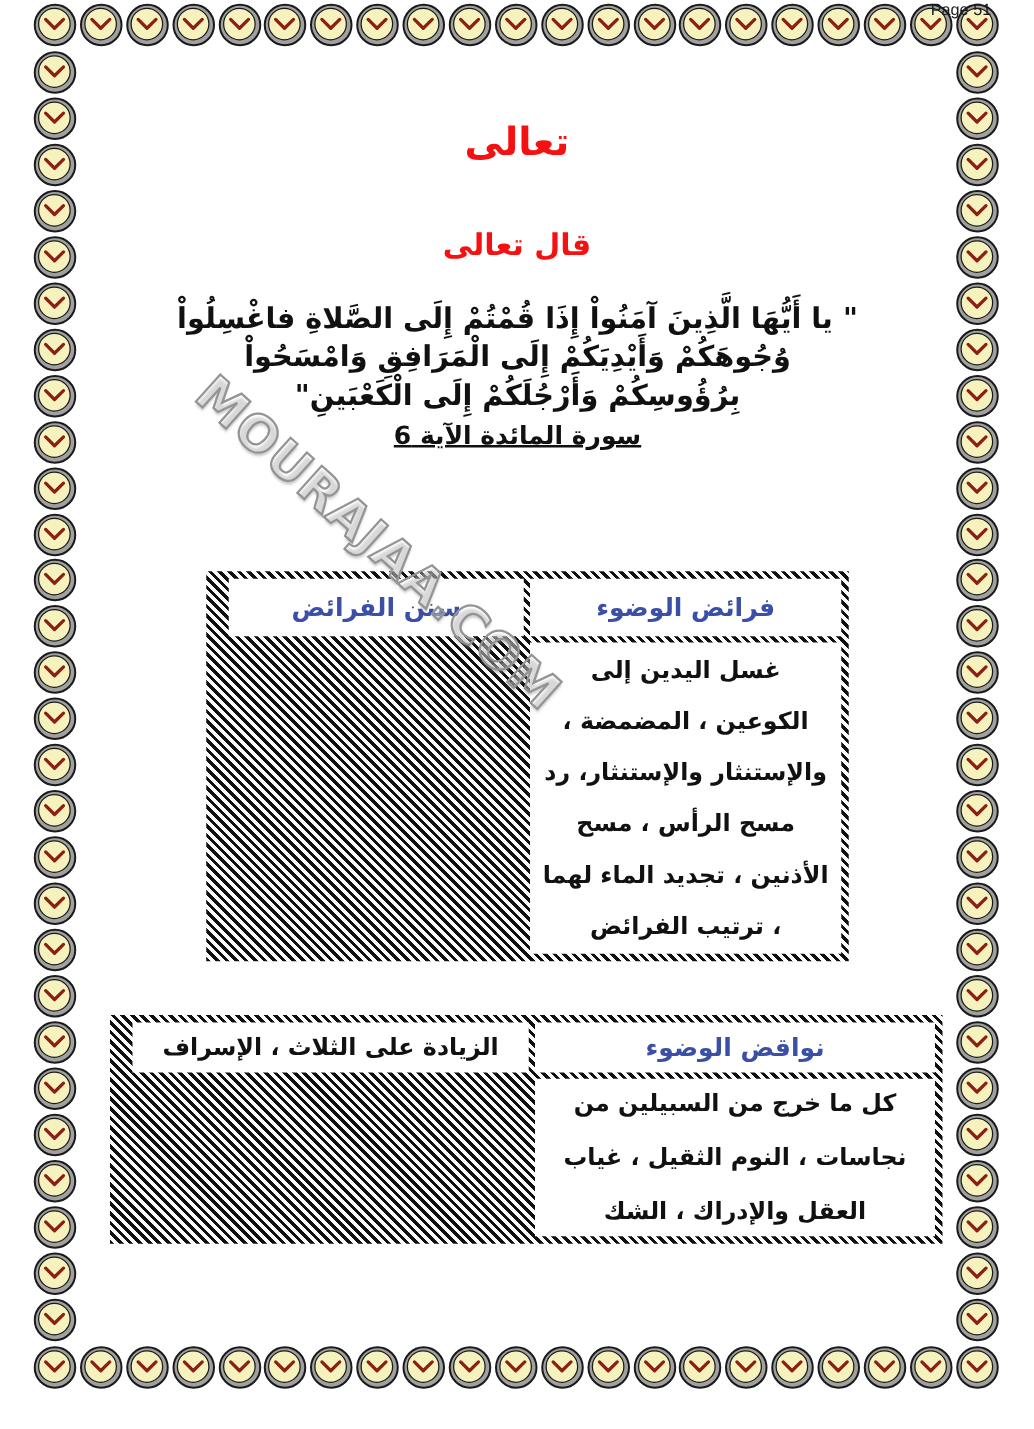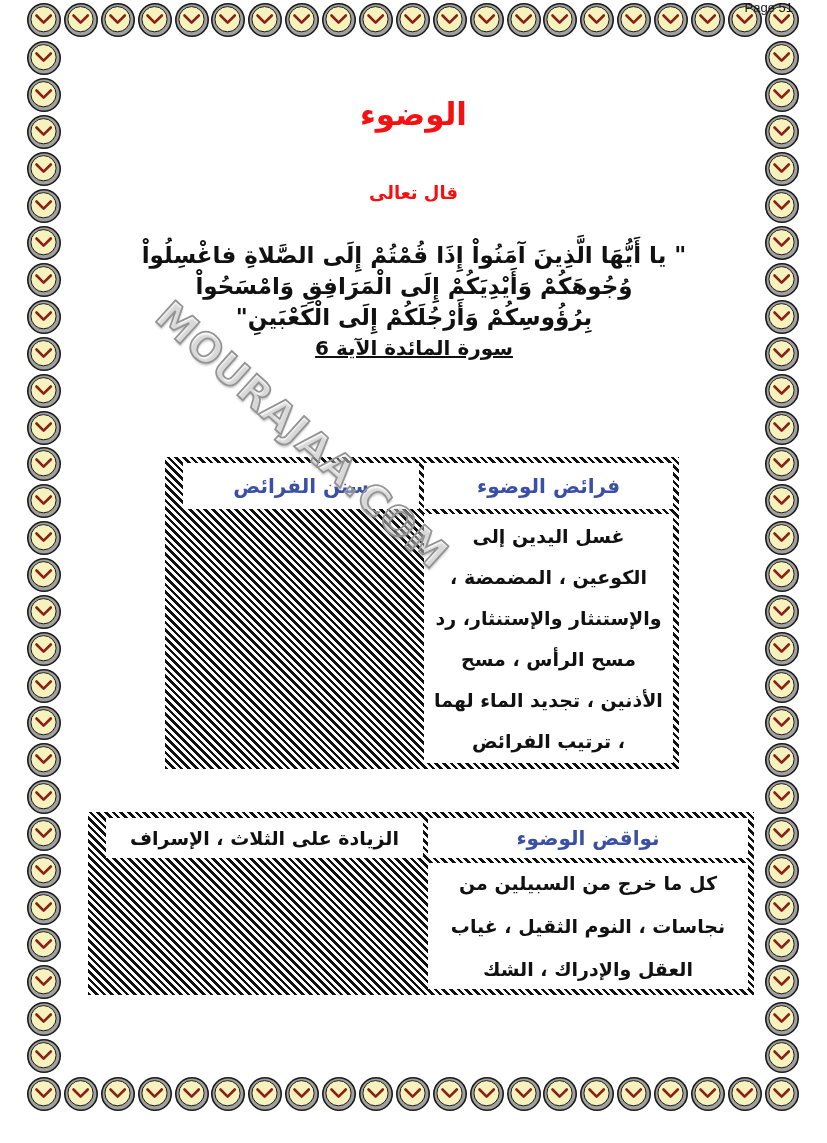--- a/index.html
+++ b/index.html
@@ -25,21 +25,21 @@
   #border-right{left:764px;top:40px;height:1034px;width:36px;}
   .clock{width:36px;height:36px;line-height:0;}
   
   .title{
     position:absolute;top:96px;left:0;width:100%;
     text-align:center;font-size:31px;font-weight:bold;
     color:#f51111;z-index:10;
   }
   .subtitle{
     position:absolute;top:182px;left:0;width:100%;
-    text-align:center;font-size:18px;font-weight:bold;
+    text-align:center;font-size:24px;font-weight:bold;
     color:#f51111;z-index:10;
   }
   
   .verse{
     position:absolute;top:240px;left:114px;width:600px;
     direction:rtl;text-align:center;
     font-size:23px;font-weight:bold;color:#111;
     line-height:31px;z-index:10;
   }
   .verse .ref{font-size:20px;line-height:30px;text-decoration:underline;}
@@ -572,21 +572,21 @@
           <circle cx="17.5" cy="17.2" r="12.6" fill="#f6f2bd" stroke="#1a1a1a" stroke-width="1"></circle>
           <path d="M10.5 13.5 L17.6 20.6 L24.8 13.5" fill="none" stroke="#8b1f14" stroke-width="2.6" stroke-linecap="round" stroke-linejoin="round"></path>
         </svg></div>
       <div class="clock"><svg width="36" height="36" viewBox="0 0 36 36">
           <circle cx="18" cy="18" r="16.2" fill="#a0a0a0" stroke="#1a1a1a" stroke-width="1.6"></circle>
           <circle cx="17.5" cy="17.2" r="12.6" fill="#f6f2bd" stroke="#1a1a1a" stroke-width="1"></circle>
           <path d="M10.5 13.5 L17.6 20.6 L24.8 13.5" fill="none" stroke="#8b1f14" stroke-width="2.6" stroke-linecap="round" stroke-linejoin="round"></path>
         </svg></div>
     </div>
 
-  <div class="title">الوضوء</div>
+  <div class="title">تعالى</div>
   <div class="subtitle">قال تعالى</div>
 
   <div class="verse">
     <div>" يا أَيُّهَا الَّذِينَ آمَنُواْ إِذَا قُمْتُمْ إِلَى الصَّلاةِ فاغْسِلُواْ</div>
     <div>وُجُوهَكُمْ وَأَيْدِيَكُمْ إِلَى الْمَرَافِقِ وَامْسَحُواْ</div>
     <div>بِرُؤُوسِكُمْ وَأَرْجُلَكُمْ إِلَى الْكَعْبَينِ"</div>
     <div class="ref">سورة المائدة الآية 6</div>
   </div>
 
   <div class="watermark">MOURAJAA.COM</div>

